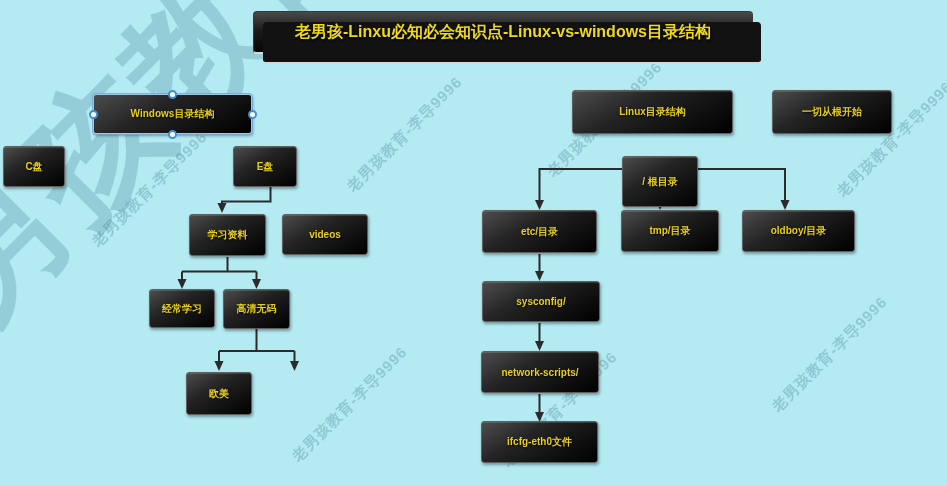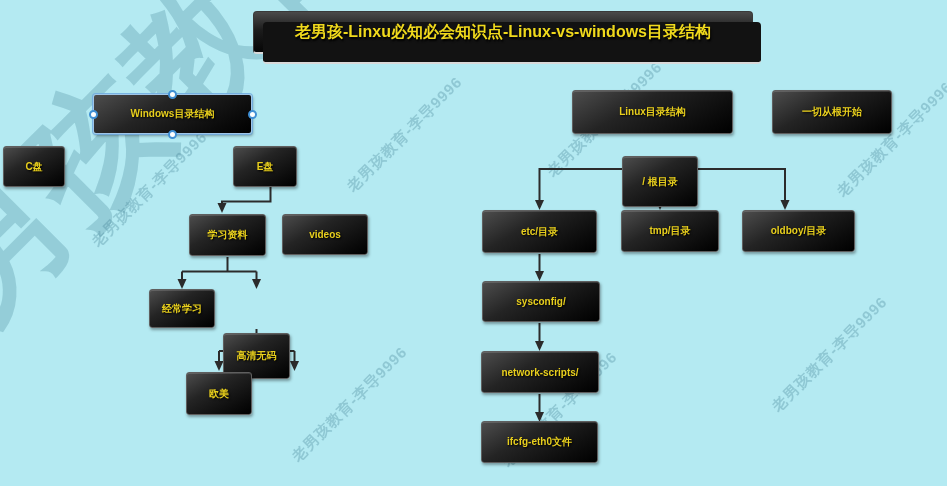--- a/index.html
+++ b/index.html
@@ -124,21 +124,21 @@
   <div class="handle" style="left:88.5px; top:109.5px;"></div>
   <div class="handle" style="left:247.5px; top:109.5px;"></div>
 
   <div class="node" style="left:3px;   top:146px; width:62px; height:41px;">C盘</div>
   <div class="node" style="left:233px; top:146px; width:64px; height:41px;">E盘</div>
 
   <div class="node" style="left:189px; top:214px; width:77px; height:42px;">学习资料</div>
   <div class="node" style="left:282px; top:214px; width:86px; height:41px;">videos</div>
 
   <div class="node" style="left:149px; top:289px; width:66px; height:39px;">经常学习</div>
-  <div class="node" style="left:223px; top:289px; width:67px; height:46px;margin-top:44px;">高清无码</div>
+  <div class="node" style="left:223px; top:289px; width:67px; height:40px;">高清无码</div>
 
   <div class="node" style="left:186px; top:372px; width:66px; height:43px;">欧美</div>
 
   <div class="node" style="left:572px; top:90px; width:161px; height:44px;">Linux目录结构</div>
   <div class="node" style="left:772px; top:90px; width:120px; height:44px;">一切从根开始</div>
 
   <div class="node" style="left:622px; top:156px; width:76px; height:51px;">/ 根目录</div>
 
   <div class="node" style="left:482px; top:210px; width:115px; height:43px;">etc/目录</div>
   <div class="node" style="left:621px; top:210px; width:98px; height:42px;">tmp/目录</div>

